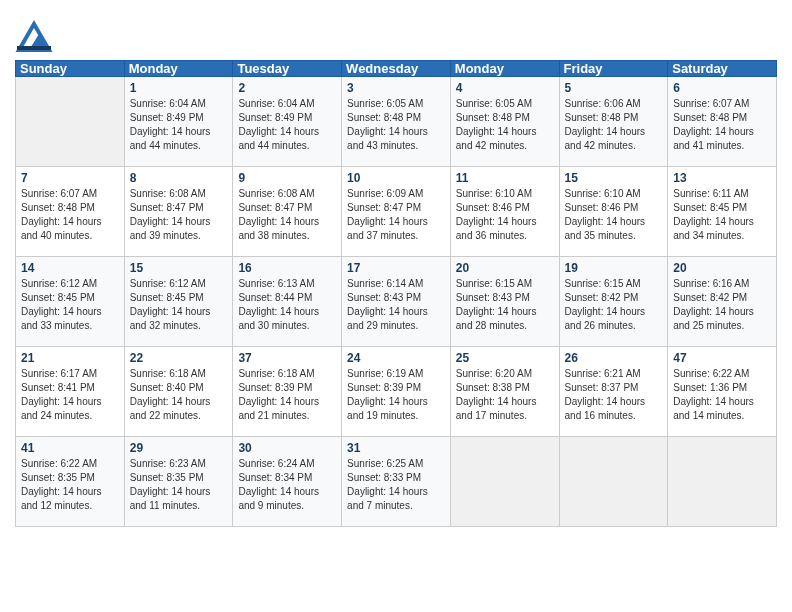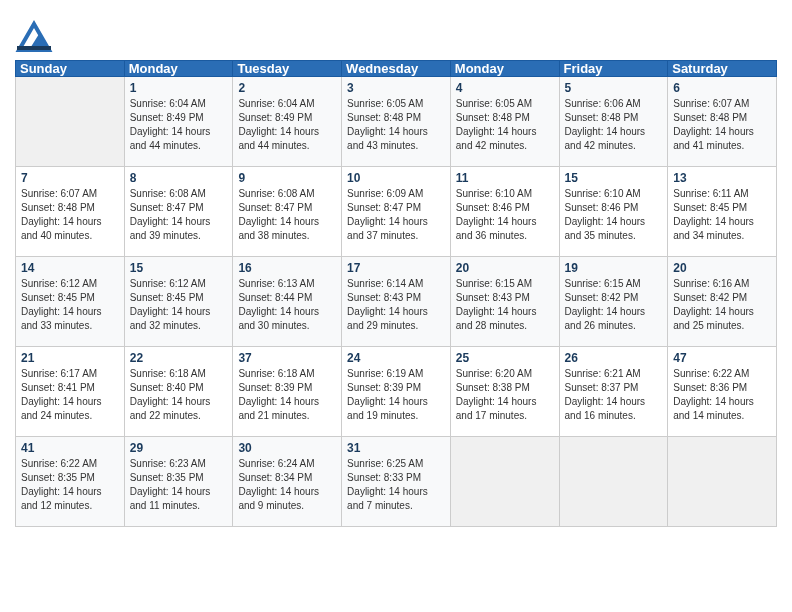--- a/index.html
+++ b/index.html
@@ -338,21 +338,21 @@
         <div class="day-info">
           <span>Sunrise: 6:21 AM</span><br>
           <span>Sunset: 8:37 PM</span><br>
           <span>Daylight: 14 hours and 16 minutes.</span>
         </div>
       </td>
         <td>
         <span class="day-number">47</span>
         <div class="day-info">
           <span>Sunrise: 6:22 AM</span><br>
-          <span>Sunset: 8:36 PM</span><br>
+          <span>Sunset: 1:36 PM</span><br>
           <span>Daylight: 14 hours and 14 minutes.</span>
         </div>
       </td>
       </tr>
       <tr>
         <td>
         <span class="day-number">41</span>
         <div class="day-info">
           <span>Sunrise: 6:22 AM</span><br>
           <span>Sunset: 8:35 PM</span><br>

